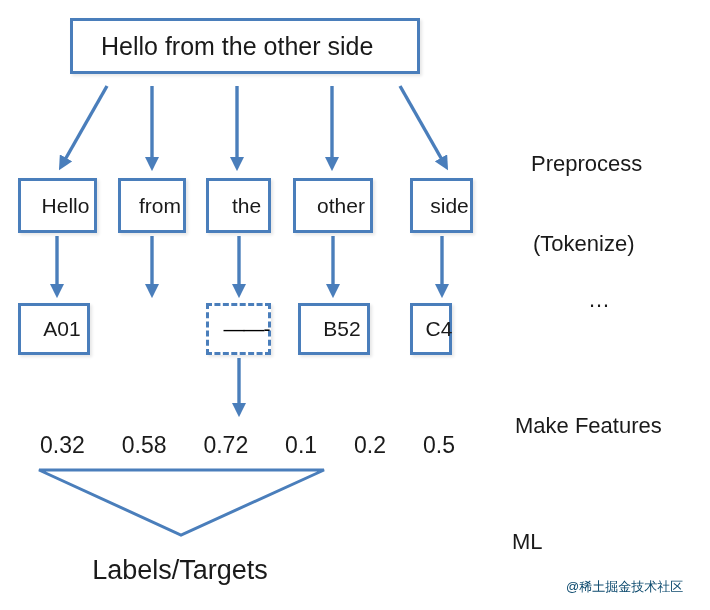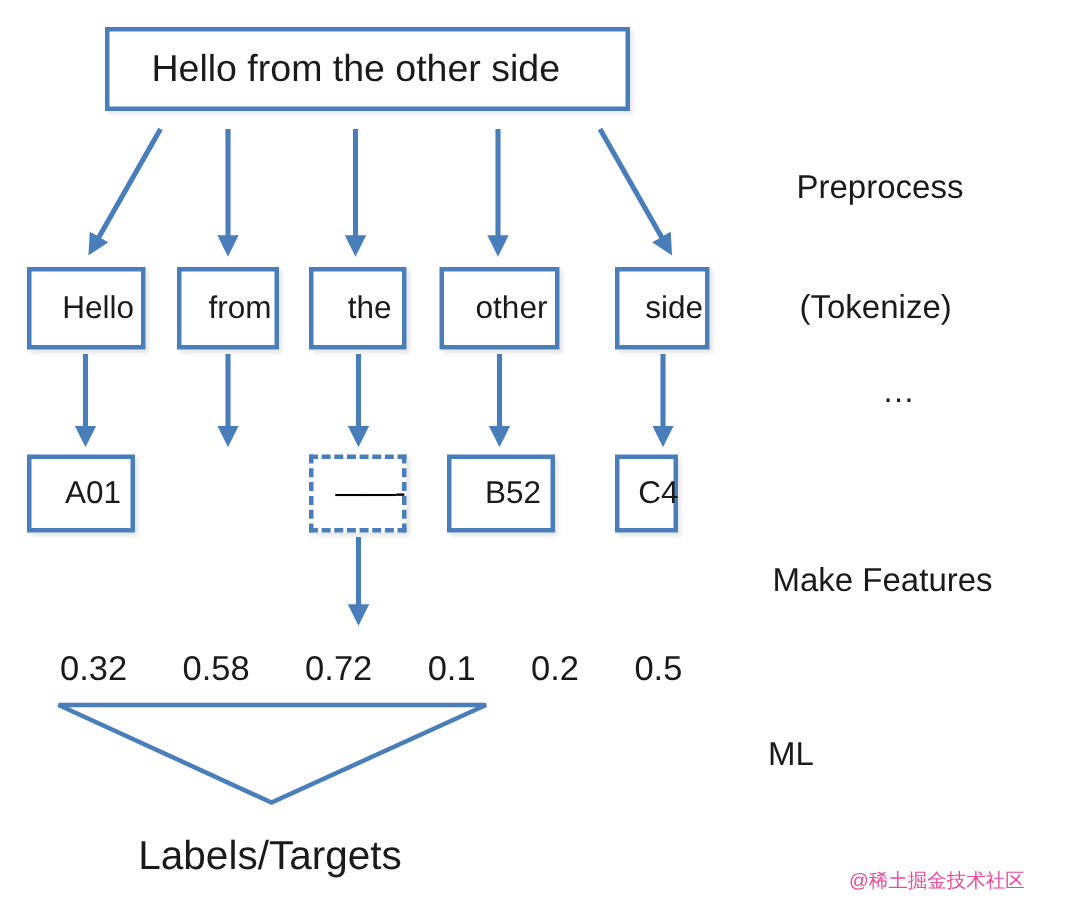--- a/index.html
+++ b/index.html
@@ -75,20 +75,21 @@
     font-size: 21px;
     letter-spacing: -1px;
     color: #000000;
   }
 
   .stage-label {
     position: absolute;
     font-size: 22px;
     color: #1a1a1a;
     white-space: nowrap;
+    margin-top: 39px;
   }
   .lbl-preprocess { left: 531px; top: 112px; }
   .lbl-tokenize   { left: 533px; top: 192px; }
   .lbl-ellipsis   { left: 588px; top: 248px; font-size: 22px; letter-spacing: 2px; }
   .lbl-features   { left: 515px; top: 374px; }
   .lbl-ml         { left: 512px; top: 490px; }
 
   .numbers-row {
     position: absolute;
     left: 40px;
@@ -109,21 +110,21 @@
     text-align: center;
     font-size: 27px;
     color: #1a1a1a;
   }
 
   .watermark {
     position: absolute;
     left: 566px;
     top: 578px;
     font-size: 13px;
-    color: #ec4899;
+    color: #0c4a6e;
     white-space: nowrap;
     text-align: center;
   }
 </style>
 </head>
 <body>
 
 <div id="canvas">
 
   <svg class="svg-layer" viewBox="0 0 710 610" xmlns="http://www.w3.org/2000/svg">

